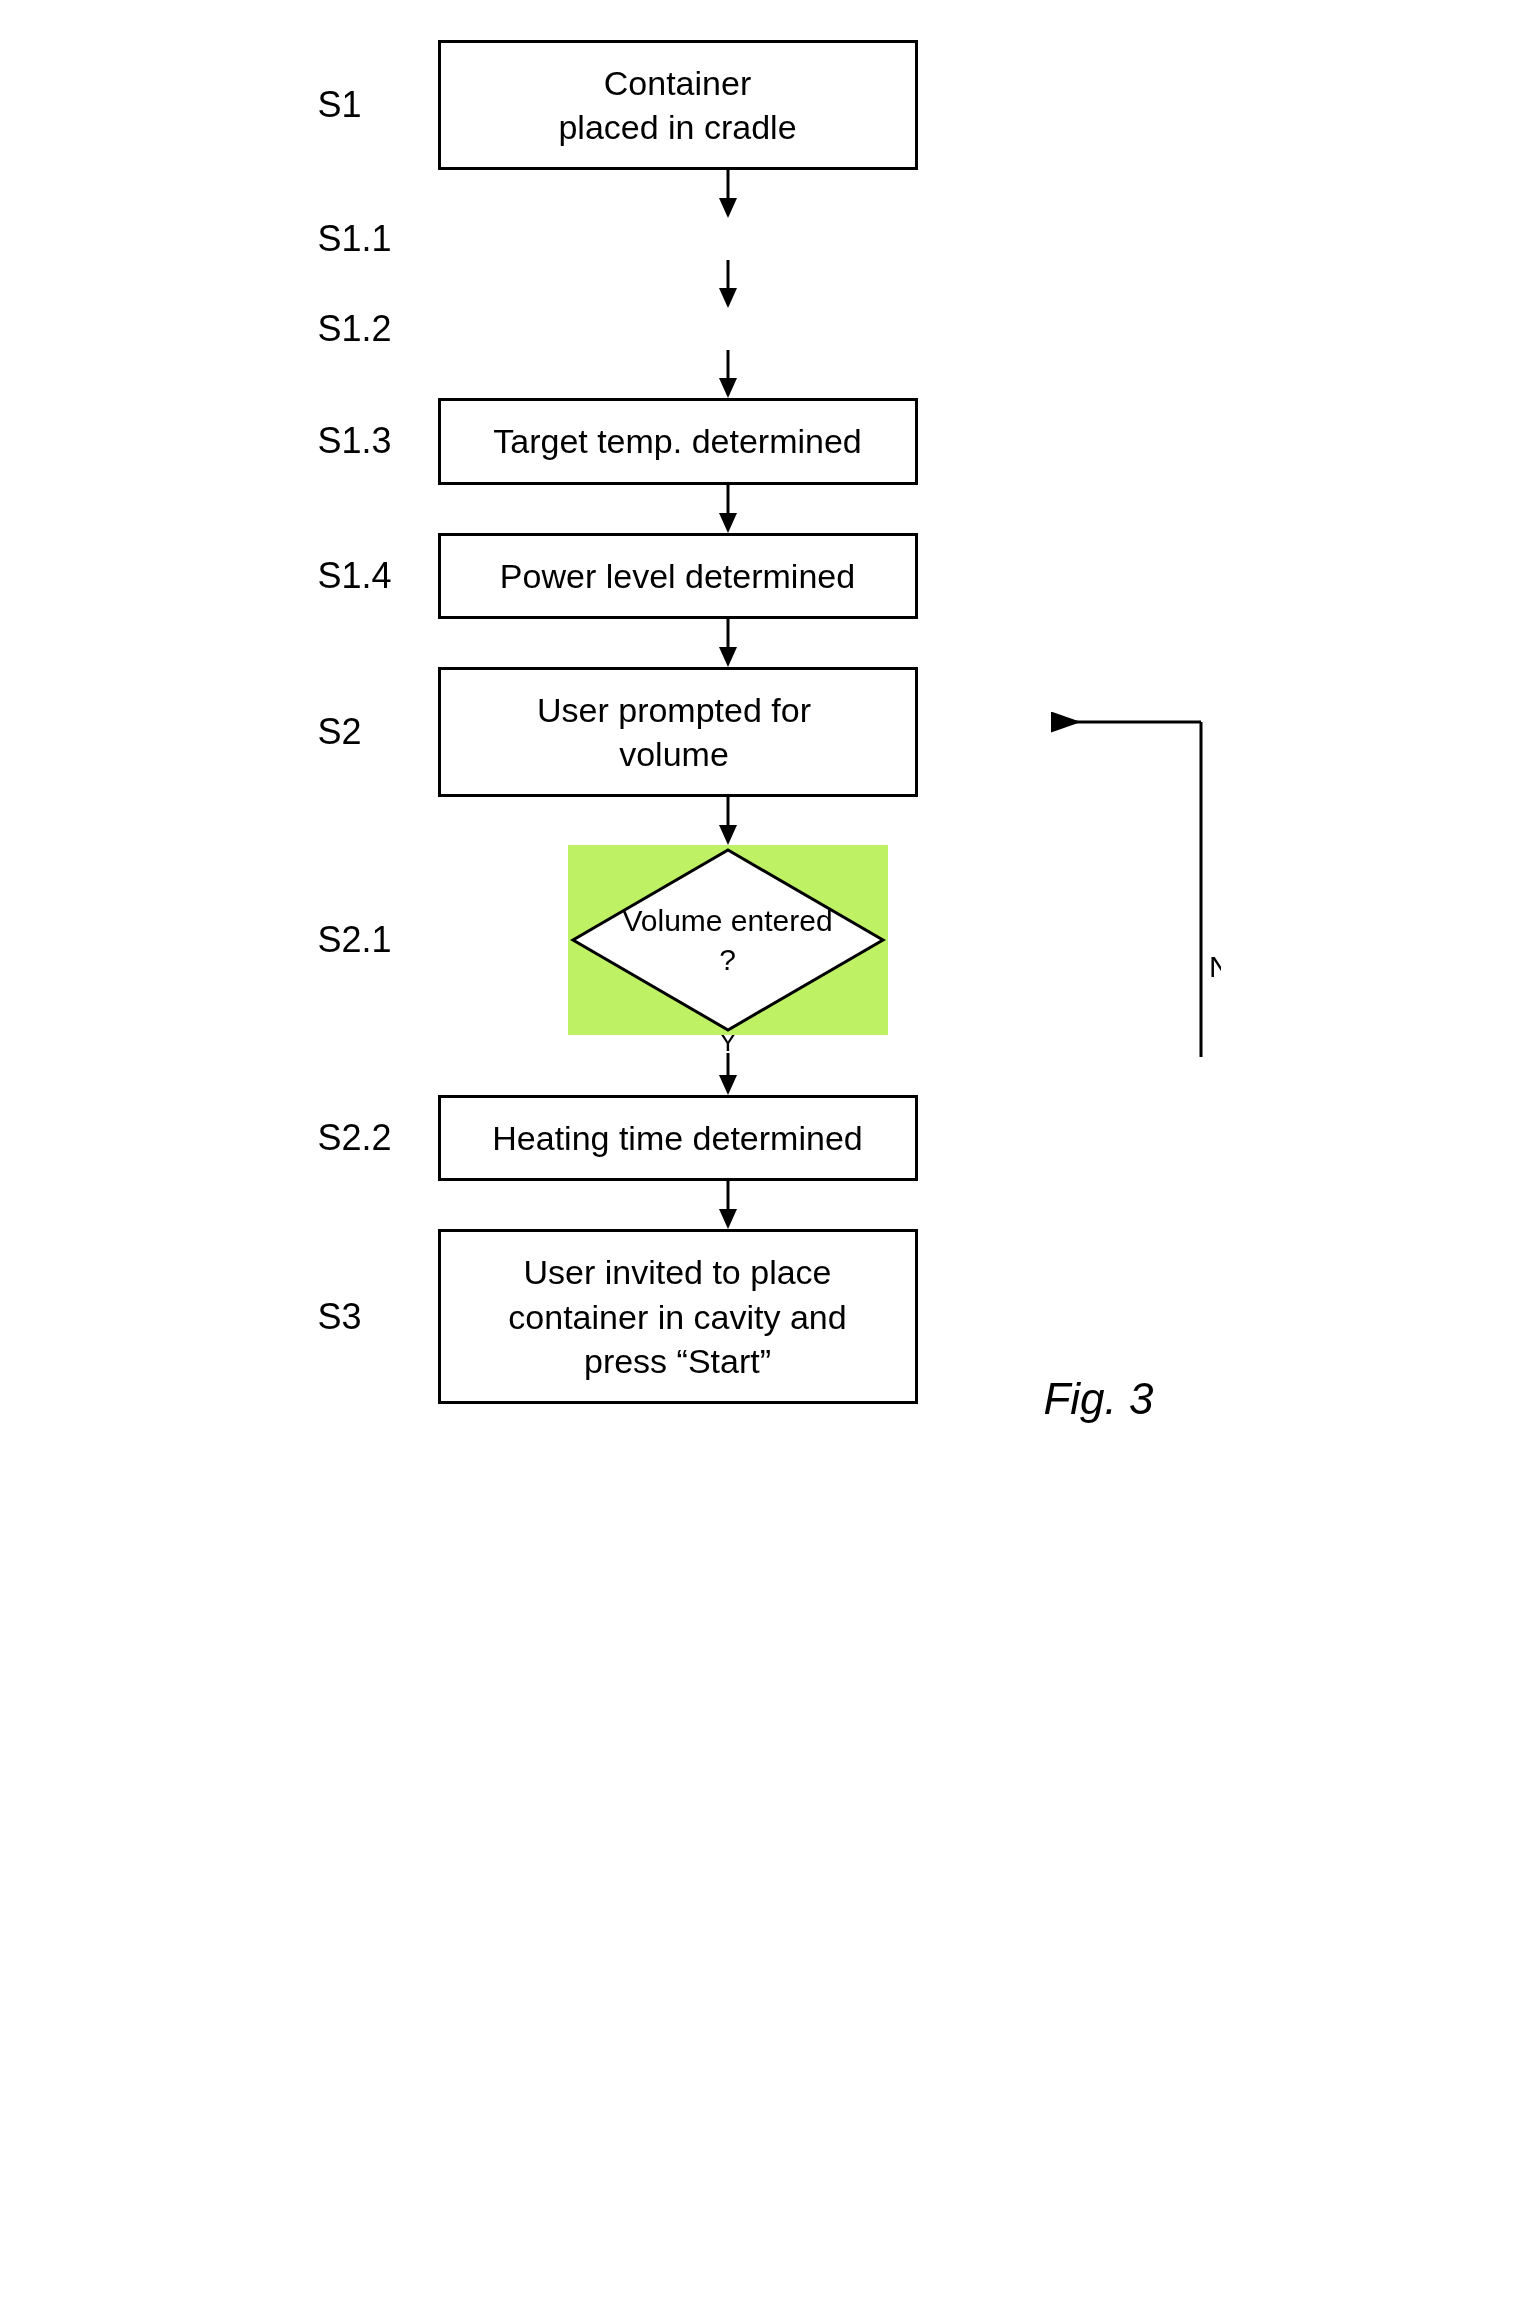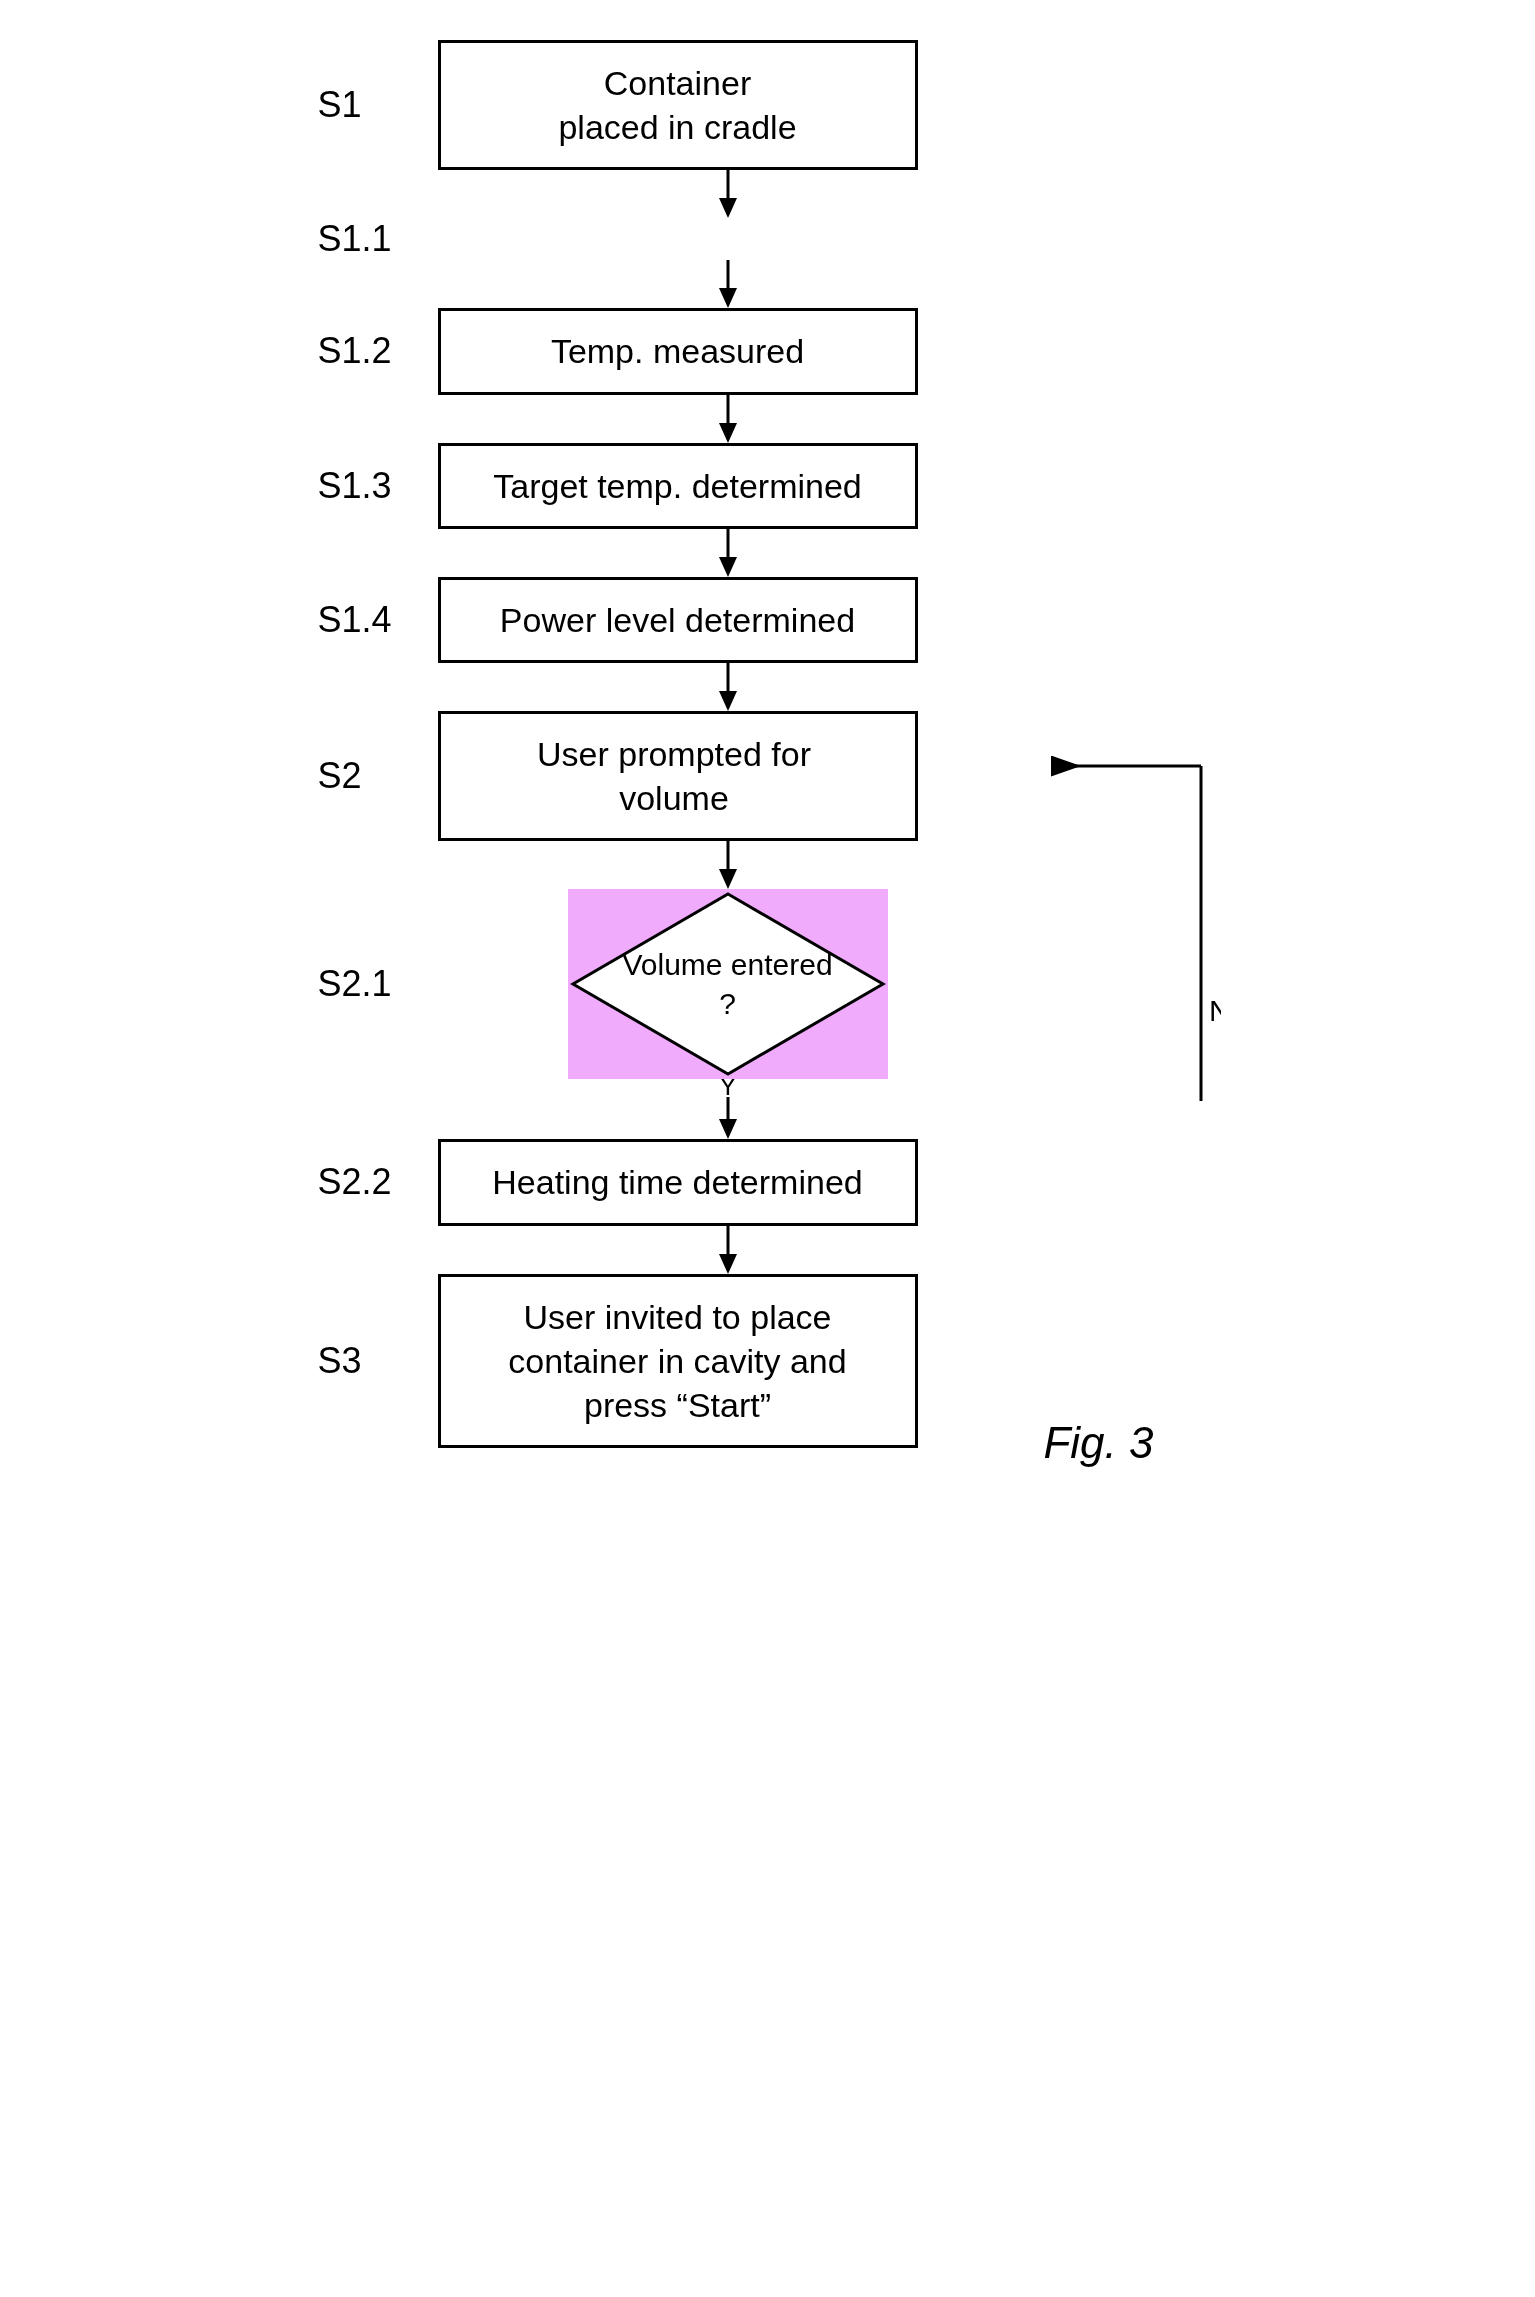--- a/index.html
+++ b/index.html
@@ -71,21 +71,21 @@
       width: 580px;
       display: flex;
       justify-content: center;
       align-items: center;
       position: relative;
     }
 
     .diamond {
       width: 280px;
       height: 160px;
-      background: #f0abfc;
+      background: #bef264;
       border: none;
       position: relative;
       display: flex;
       align-items: center;
       justify-content: center;
     }
 
     .diamond svg {
       position: absolute;
       top: 0; left: 0;
@@ -132,21 +132,20 @@
 
   <div class="arrow-down">
     <svg width="30" height="48" viewBox="0 0 30 48">
       <line x1="15" y1="0" x2="15" y2="35" stroke="#000" stroke-width="3"></line>
       <polygon points="15,48 6,28 24,28" fill="#000"></polygon>
     </svg>
   </div>
 
   <div class="row">
     <span class="step-label">S1.2</span>
-    <div class="box">Temp. measured</div>
   </div>
 
   <div class="arrow-down">
     <svg width="30" height="48" viewBox="0 0 30 48">
       <line x1="15" y1="0" x2="15" y2="35" stroke="#000" stroke-width="3"></line>
       <polygon points="15,48 6,28 24,28" fill="#000"></polygon>
     </svg>
   </div>
 
   <div class="row">

